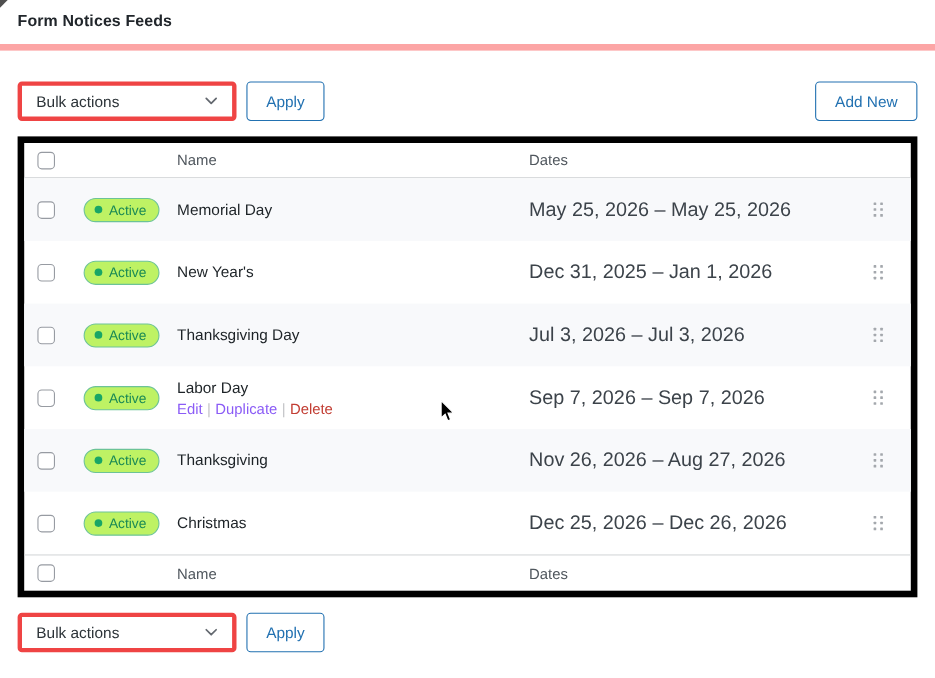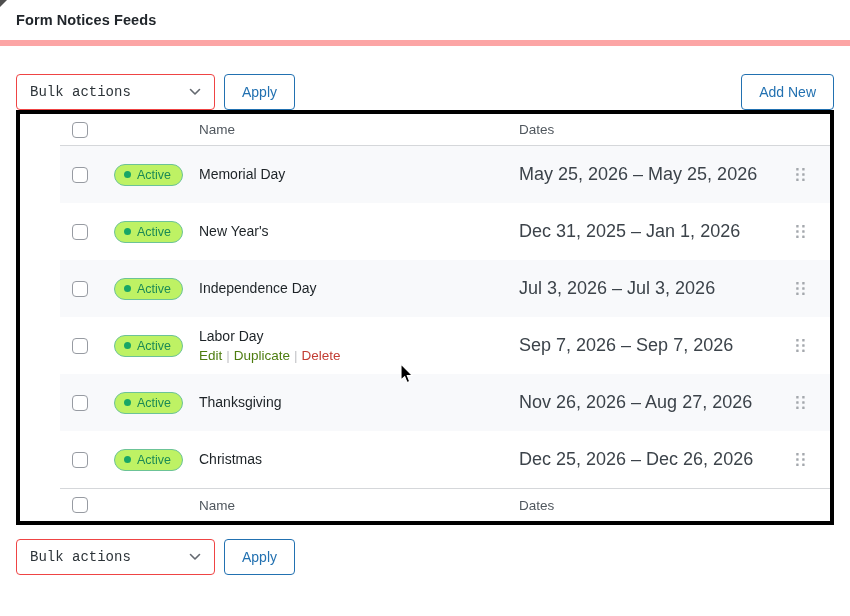--- a/index.html
+++ b/index.html
@@ -29,42 +29,40 @@
     font-size: 14.5px; font-weight: 700; color: #21262b; letter-spacing: .1px;
   }
   .toolbar {
     display: flex; align-items: center; justify-content: space-between;
   }
   .toolbar-top { margin: 28px 16px 0; }
   .toolbar-bottom { margin: 14px 16px 0; }
   .toolbar-left { display: flex; align-items: center; }
   .select {
     width: 199px; height: 36px;
-    border: 1px solid #ef4444; border-radius: 4px;
+    border: 4px solid #ef4444; border-radius: 4px;
     background: #fff;
     display: flex; align-items: center; justify-content: space-between;
     padding: 0 13px;
     font-size: 14px; color: #2c3338;
     cursor: pointer;
-    font-family: Liberation Mono, monospace;
   }
   .btn {
     height: 36px; padding: 0 17px;
     background: #fff;
     border: 1px solid #2271b1; border-radius: 4px;
     color: #2271b1;
     font-size: 14px; font-family: inherit;
     cursor: pointer;
   }
   .toolbar-left .btn { margin-left: 9px; }
   .list-table {
-    margin: 0 16px 0;
-    border: 4px solid #000000;
+    margin: 14px 16px 0;
+    border: 6px solid #000000;
     background: #fff;
-    padding-left: 40px;
   }
   .row-grid {
     display: grid;
     grid-template-columns: 54px 85px 320px 1fr 60px;
     align-items: center;
   }
   .thead { height: 32px; border-bottom: 1px solid #d5d7da; }
   .tfoot { height: 33px; border-top: 1px solid #d5d7da; }
   .th { font-size: 13.5px; color: #50575e; font-weight: 400; }
   .trow { min-height: 57px; }
@@ -81,21 +79,21 @@
     height: 22px; padding: 0 11px 0 9px;
     border: 1px solid #6cc397; border-radius: 11px;
     background: #bef264;
     font-size: 12.5px; font-weight: 500; color: #1b8a55;
     white-space: nowrap;
   }
   .dot { width: 7px; height: 7px; border-radius: 50%; background: #18a666; display: inline-block; }
   .cell-name { display: flex; flex-direction: column; justify-content: center; gap: 3px; }
   .name-text { font-size: 14px; font-weight: 400; color: #1d2327; line-height: 17px; }
   .row-actions { font-size: 13.5px; line-height: 16px; }
-  .row-actions a { text-decoration: none; color: #4d7c0f; cursor: pointer; }
+  .row-actions a { text-decoration: none; color: #8b5cf6; cursor: pointer; }
   .row-actions a.delete { color: #c23d33; }
   .sep { color: #c3c4c7; margin: 0 4px; }
   .cell-dates { font-size: 18px; color: #3c434a; }
   .cell-handle { display: flex; justify-content: center; }
   .drag { display: inline-flex; cursor: grab; padding: 3px; }
   .cursor-pointer { position: absolute; left: 399px; top: 363px; z-index: 20; pointer-events: none; }
 </style>
 </head>
 <body>
 
@@ -193,21 +191,21 @@
     <div class="cell-check">
           <span class="checkbox" role="checkbox"></span>
         </div>
     <div>
       <span class="badge">
         <span class="dot"></span>
         <span class="badge-text">Active</span>
       </span>
     </div>
     <div class="cell-name">
-      <div class="name-text">Independence Day</div>
+      <div class="name-text">Thanksgiving Day</div>
     </div>
     <div class="cell-dates">Jul 3, 2026 – Jul 3, 2026</div>
     <div class="cell-handle">
       <span class="drag">
         <svg width="11" height="15" viewBox="0 0 11 15">
           <g fill="#a4a8ad">
             <rect x="1.2" y="1" width="2.4" height="2.4" rx="0.5"></rect>
                 <rect x="7.2" y="1" width="2.4" height="2.4" rx="0.5"></rect>
             <rect x="1.2" y="6.3" width="2.4" height="2.4" rx="0.5"></rect>
                 <rect x="7.2" y="6.3" width="2.4" height="2.4" rx="0.5"></rect>

